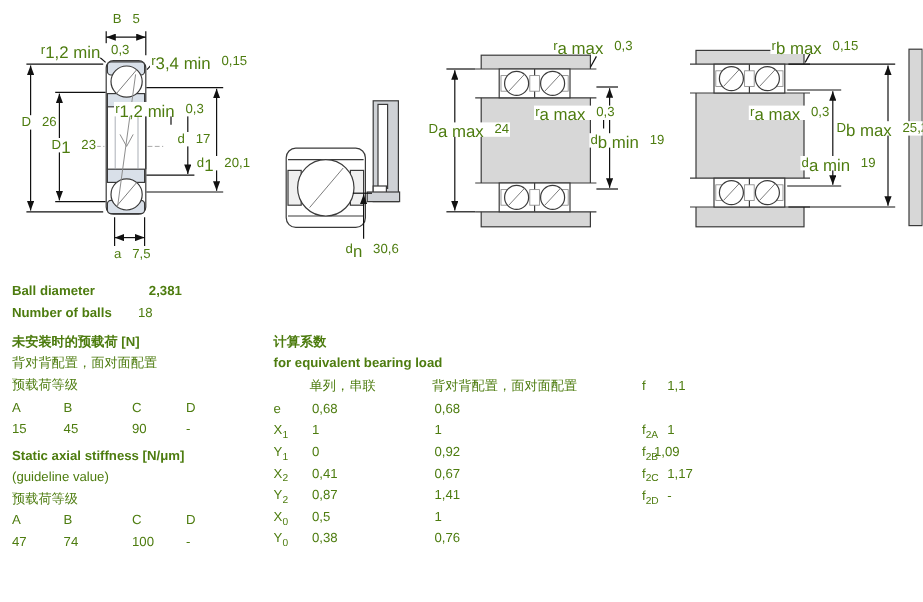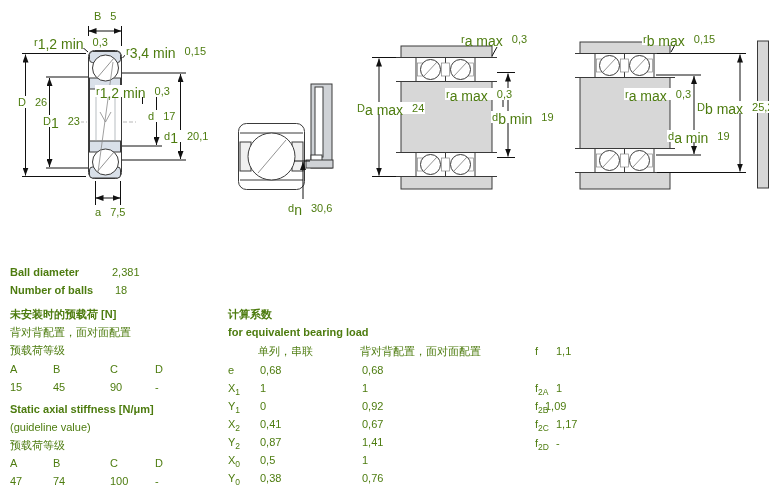--- a/index.html
+++ b/index.html
@@ -5,21 +5,21 @@
   html,body{margin:0;padding:0;background:#fff;}
   .page{position:relative;width:769px;height:502px;background:#fff;overflow:hidden;
         font-family:"Liberation Sans",sans-serif;color:#4d7c0f;}
   svg{position:absolute;left:0;top:0;}
   
   .dim{position:absolute;font-size:11px;line-height:12px;white-space:nowrap;
        background:#fff;padding:0 1px;}
   .dim sub{font-size:14px;line-height:8px;}
   .dim .v{margin-left:9px;}
   
-  .tl{position:absolute;font-size:11px;line-height:13px;white-space:nowrap;margin-top:29px;}
+  .tl{position:absolute;font-size:11px;line-height:13px;white-space:nowrap;}
   .tl.b{font-weight:bold;}
   .tl sub{font-size:8.5px;}
   .cell{position:absolute;top:0;white-space:nowrap;}
 </style>
 </head>
 <body>
 
 <div class="page">
 
   <svg width="769" height="230" viewBox="0 0 769 230">
@@ -188,21 +188,21 @@
   <span class="dim" style="left:445px;top:88px"><span>r</span><sub>a max</sub><span class="v">0,3</span></span>
   <span class="dim" style="left:491px;top:111px"><span>d</span><sub>b min</sub><span class="v">19</span></span>
 
   <span class="dim" style="left:642px;top:33px"><span>r</span><sub>b max</sub><span class="v">0,15</span></span>
   <span class="dim" style="left:624px;top:88px"><span>r</span><sub>a max</sub><span class="v">0,3</span></span>
   <span class="dim" style="left:696px;top:101px"><span>D</span><sub>b max</sub><span class="v">25,2</span></span>
   <span class="dim" style="left:667px;top:130px"><span>d</span><sub>a min</sub><span class="v">19</span></span>
 
   <div class="tl b" style="left:10px;top:237px">
     <span>Ball diameter</span>
-    <span class="cell" style="left:102px;font-weight:normal">2,381</span>
+    <span class="cell" style="left:114px;font-weight:bold">2,381</span>
   </div>
   <div class="tl b" style="left:10px;top:255px">
     <span>Number of balls</span>
     <span class="cell" style="left:105px;font-weight:normal">18</span>
   </div>
 
   <div class="tl b" style="left:10px;top:279px">未安装时的预载荷 [N]</div>
   <div class="tl" style="left:10px;top:297px">背对背配置，面对面配置</div>
   <div class="tl" style="left:10px;top:315px">预载荷等级</div>
   <div class="tl" style="left:10px;top:334px;width:210px">

